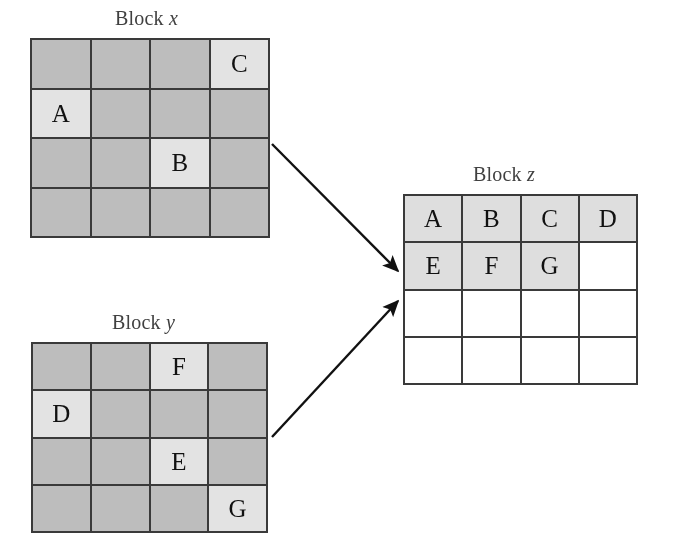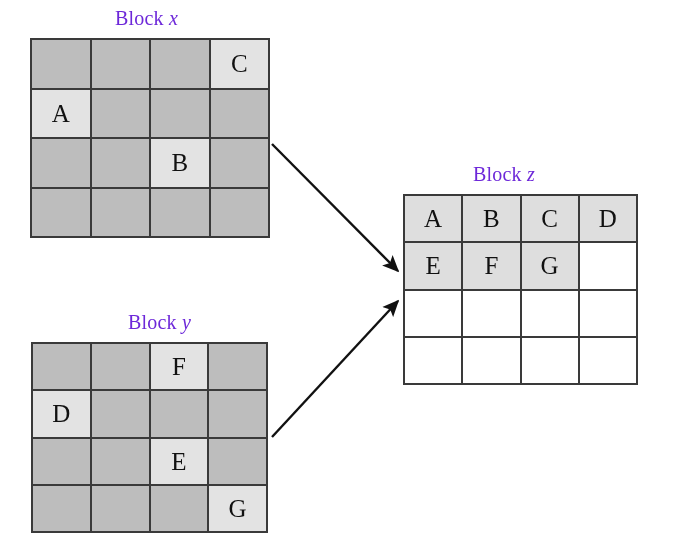--- a/index.html
+++ b/index.html
@@ -18,21 +18,21 @@
     position: relative;
     width: 693px;
     height: 539px;
     background: #ffffff;
   }
 
   
   .block-title {
     position: absolute;
     font-size: 20px;
-    color: #6d28d9;
+    color: #404040;
     white-space: nowrap;
     letter-spacing: 0.2px;
     line-height: 1;
   }
   .block-title .var {
     font-style: italic;
   }
 
   
   .grid {
@@ -57,21 +57,21 @@
   .cell.shaded     { background: #bdbdbd; }
   .cell.lettered   { background: #e3e3e3; }
   .cell.empty      { background: #ffffff; }
   .cell.filled     { background: #dedede; }
 
   #grid-x { left: 30px;  top: 38px;  width: 240px; height: 200px; }
   #grid-y { left: 31px;  top: 342px; width: 237px; height: 191px; }
   #grid-z { left: 403px; top: 194px; width: 235px; height: 191px; }
 
   #title-x { left: 115px; top: 8px; }
-  #title-y { left: 128px; top: 312px; }
+  #title-y { left: 112px; top: 312px; }
   #title-z { left: 473px; top: 164px; text-align: right; }
 
   
   #arrows {
     position: absolute;
     left: 0;
     top: 0;
     width: 693px;
     height: 539px;
     pointer-events: none;

